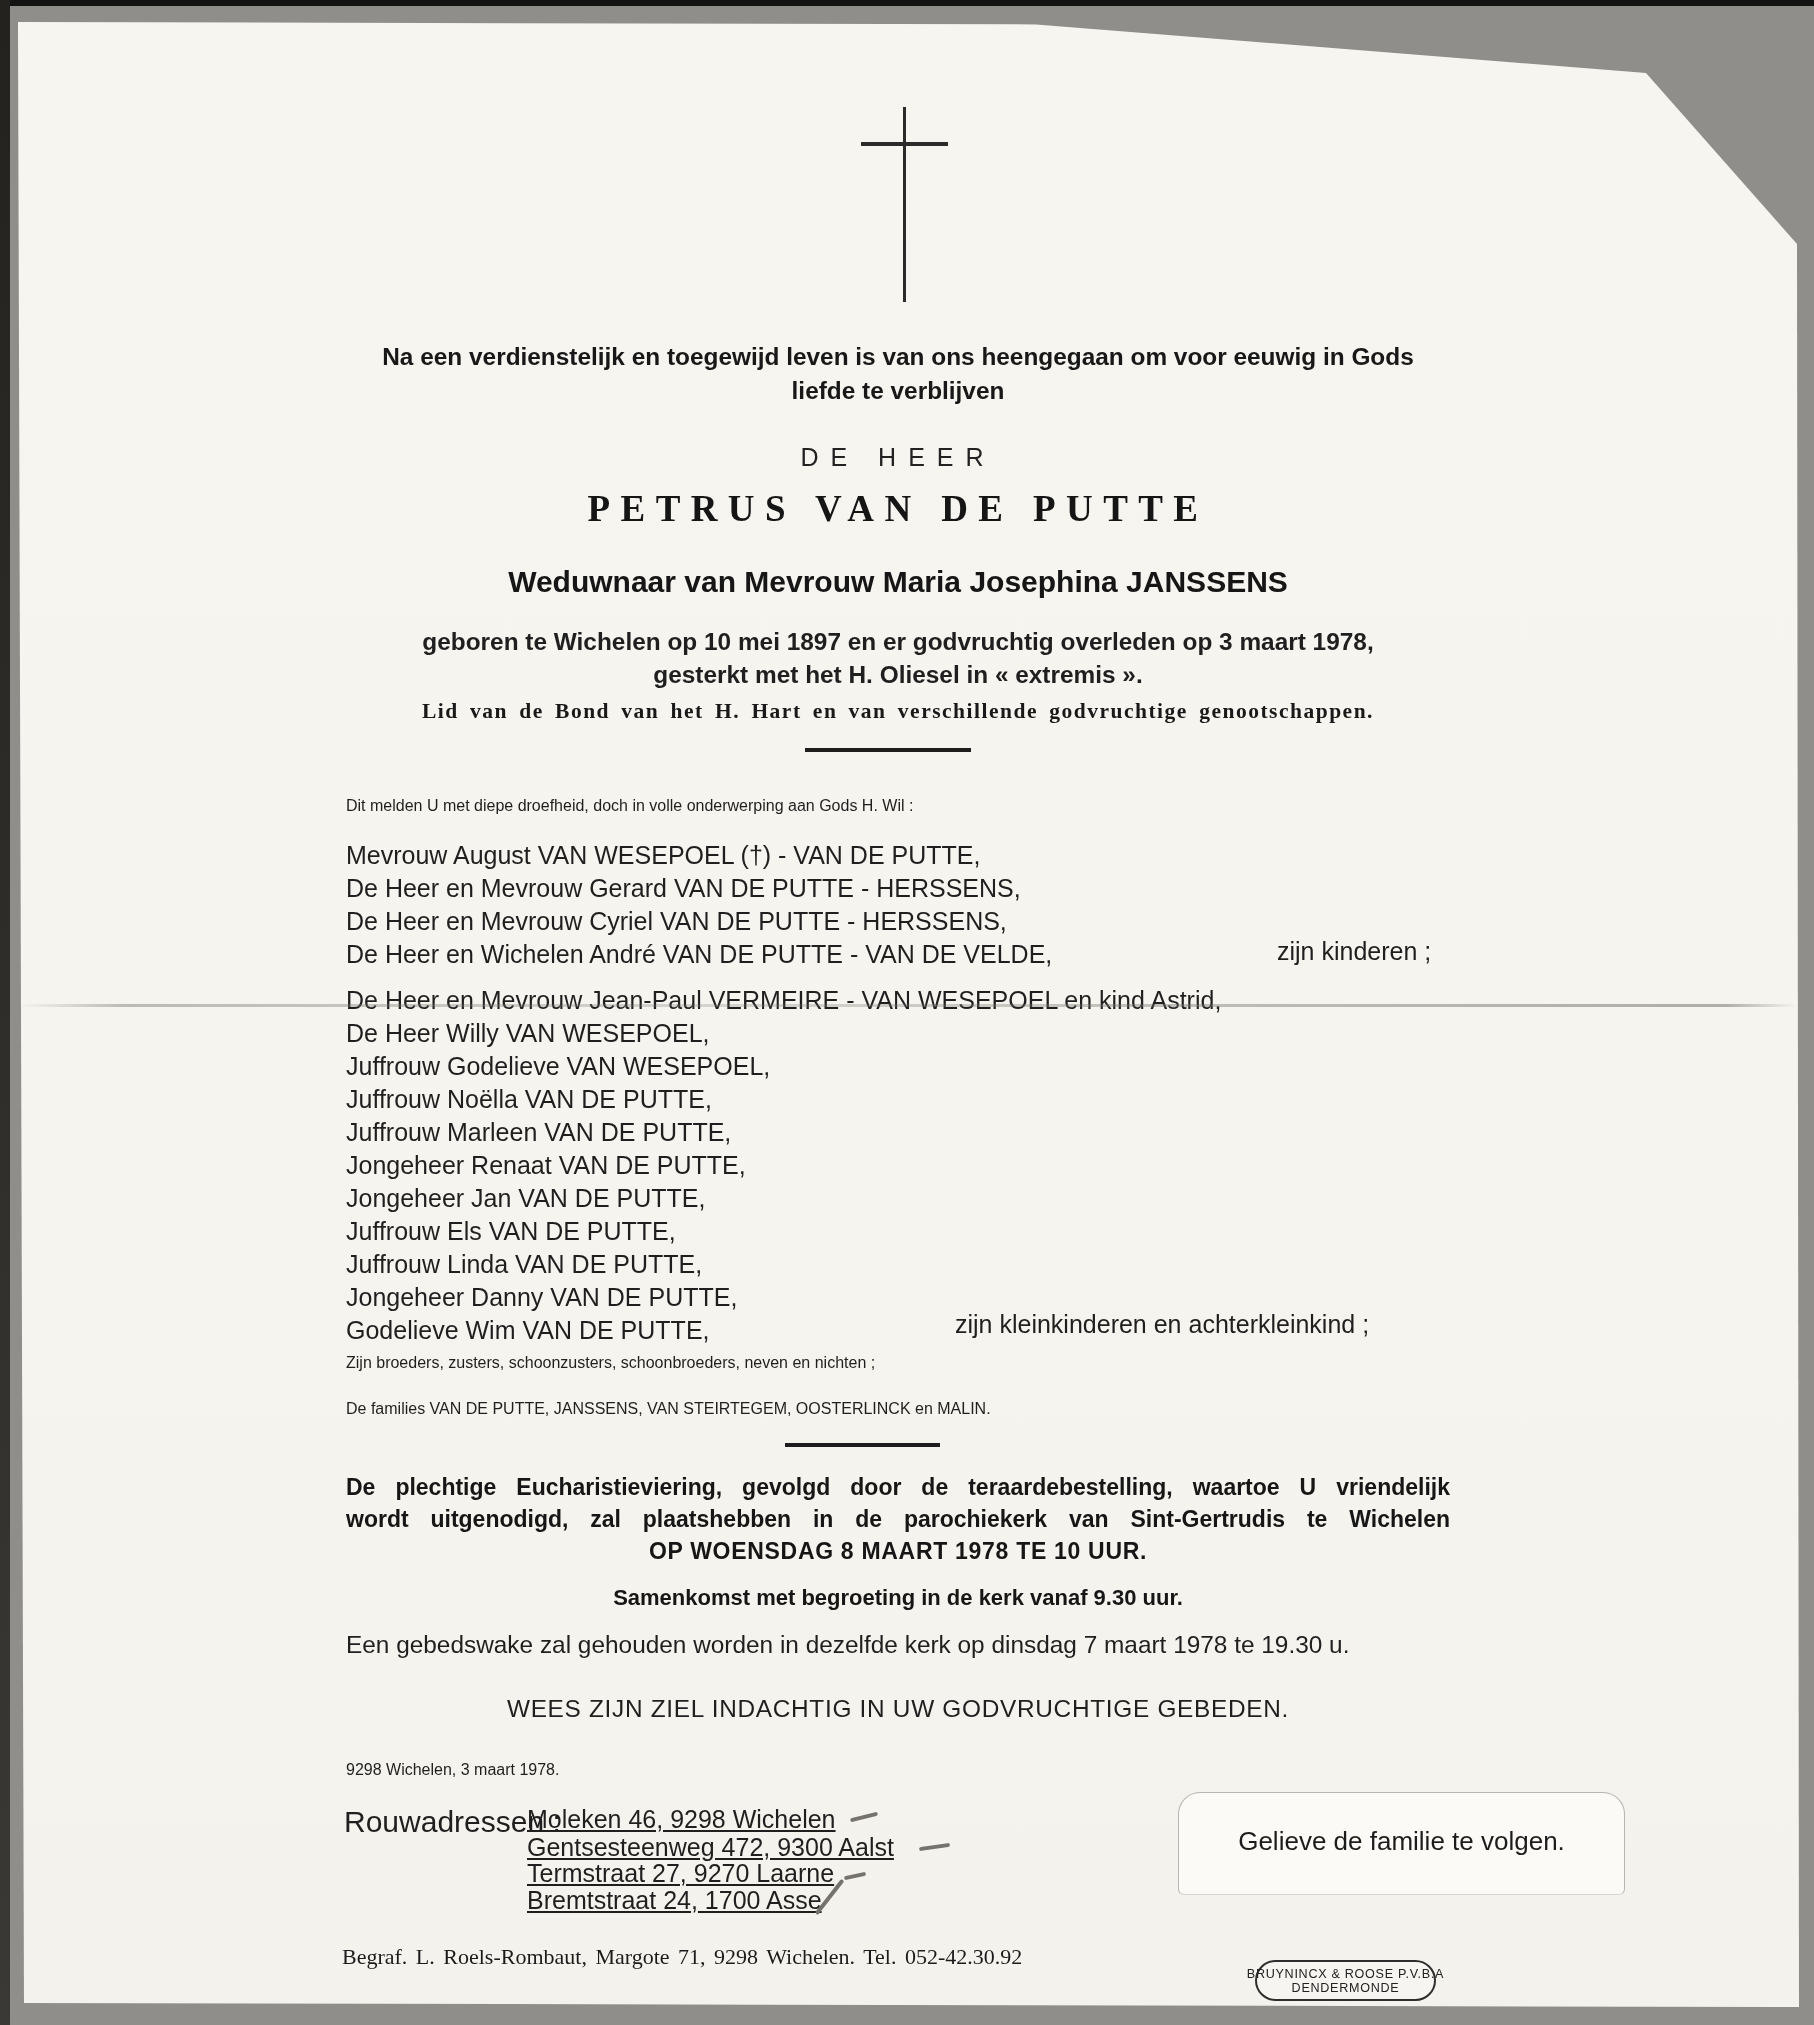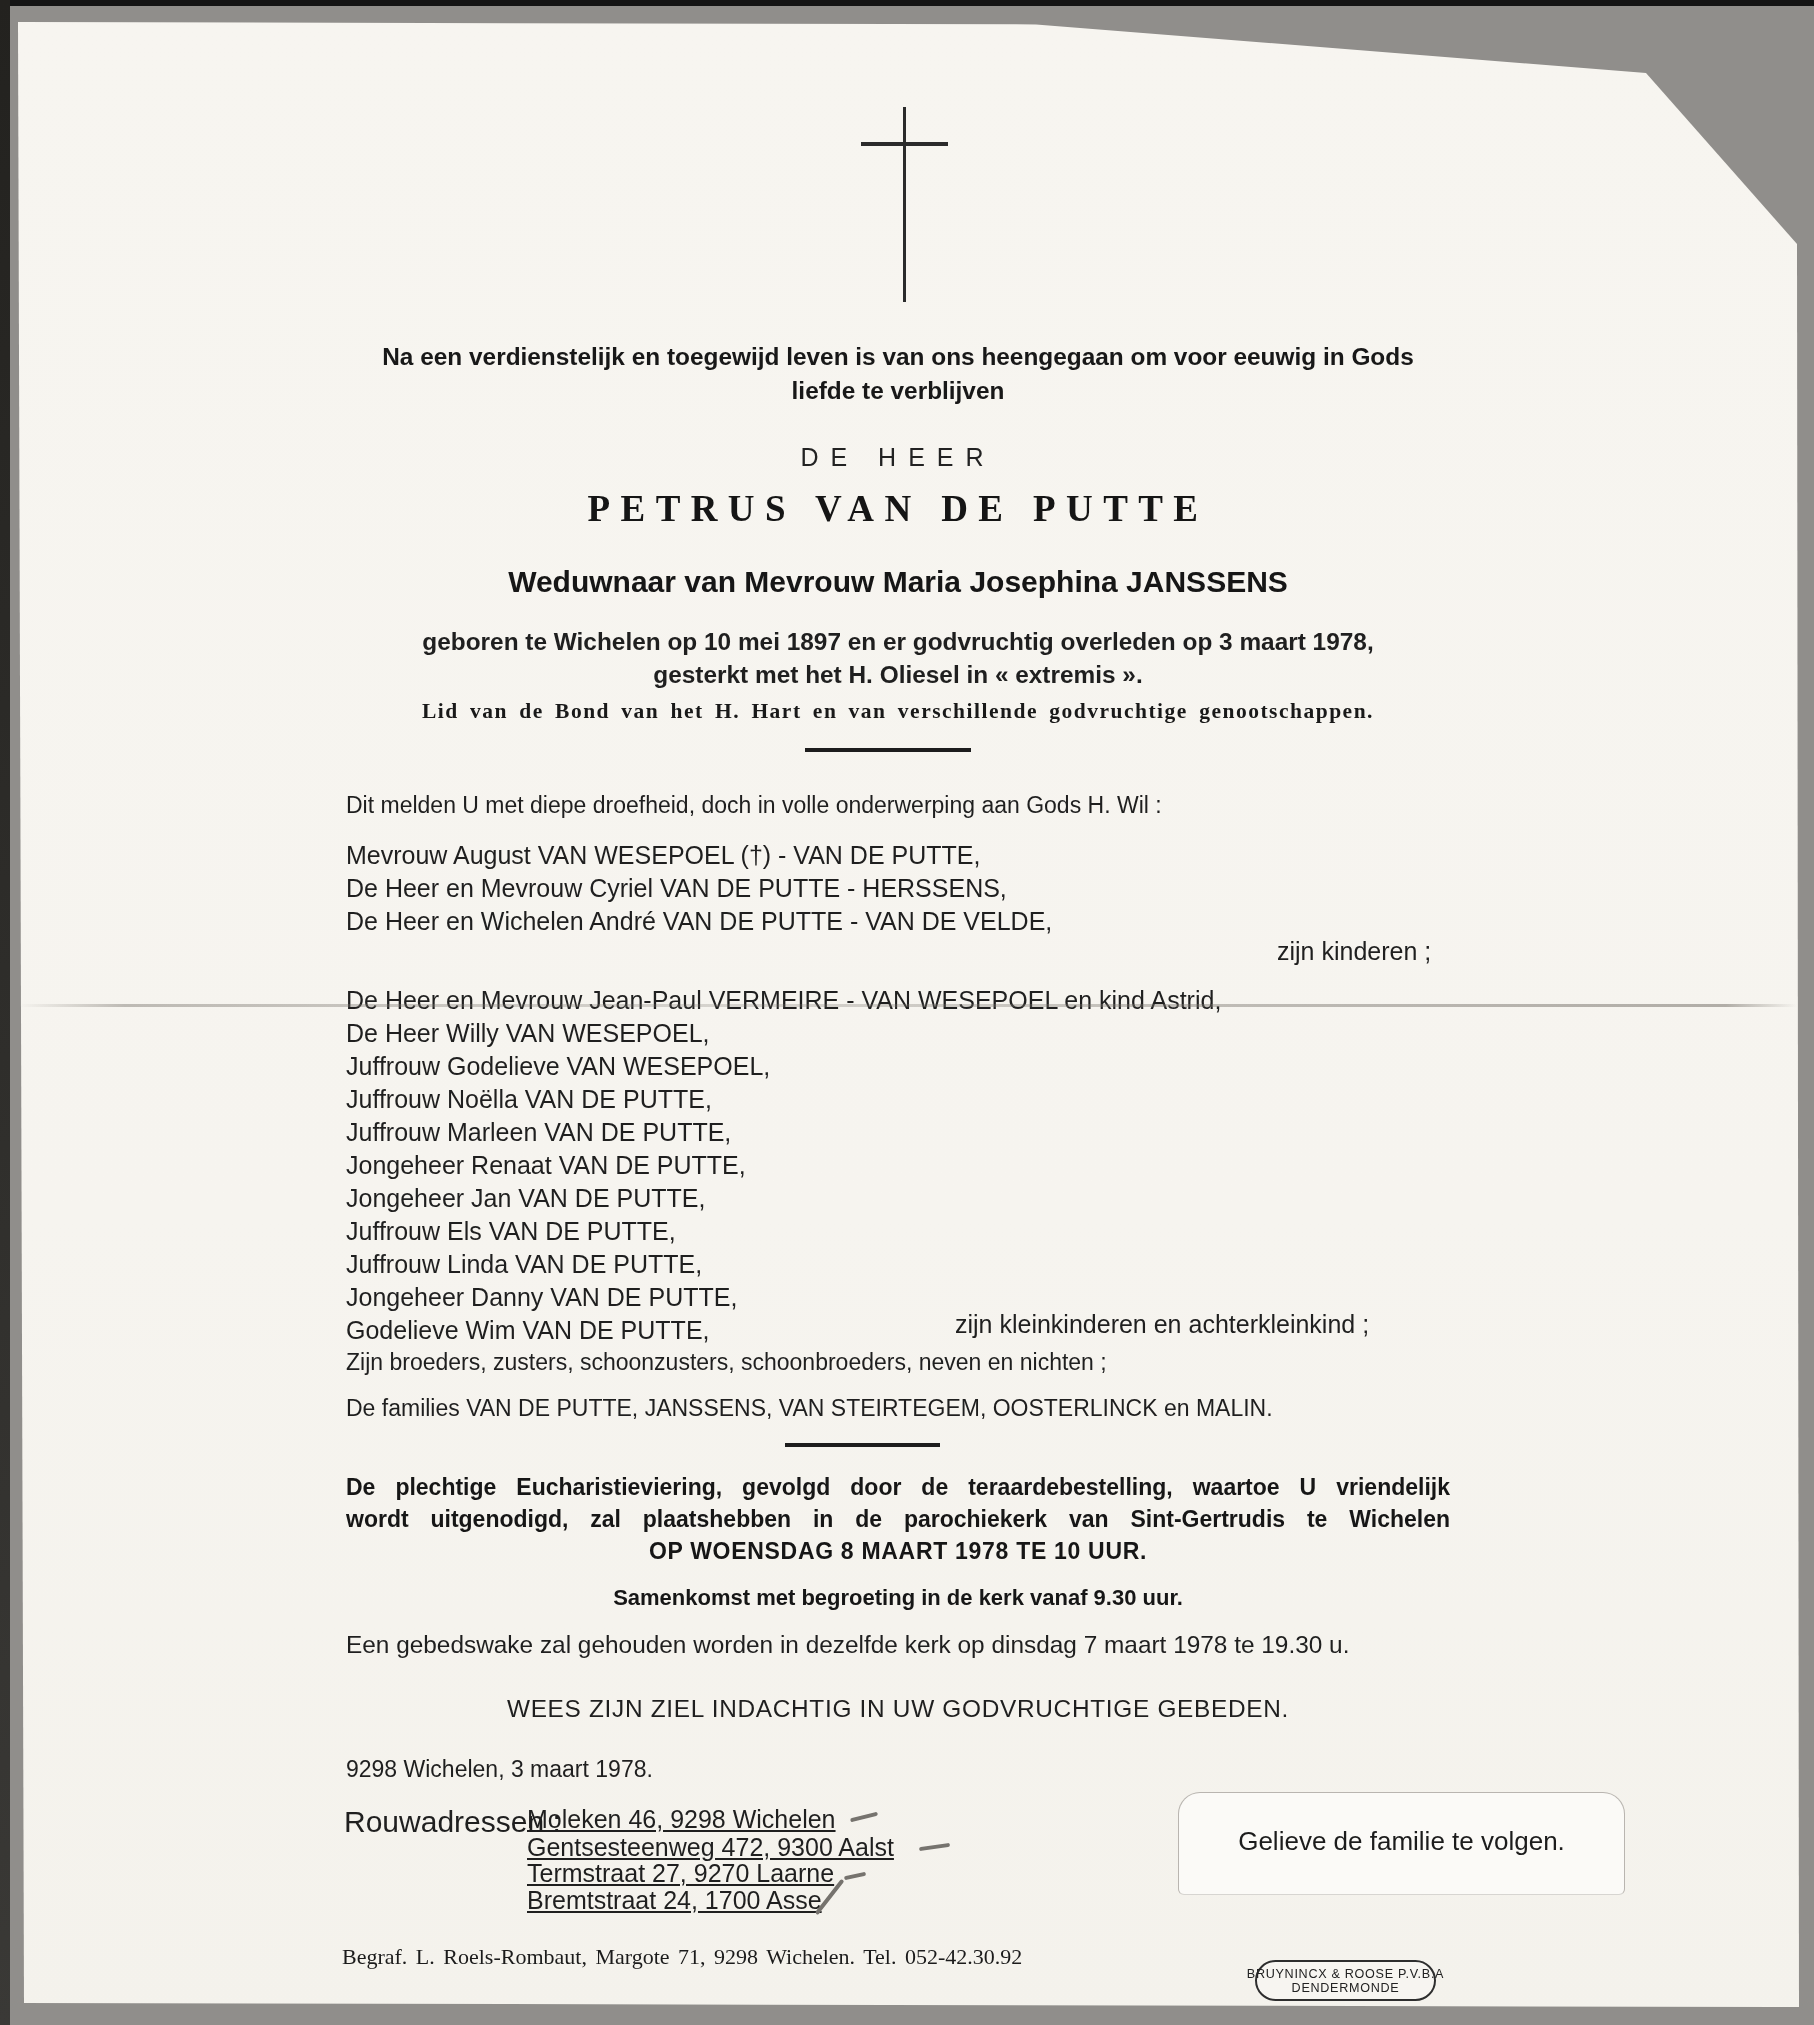--- a/index.html
+++ b/index.html
@@ -25,21 +25,21 @@
   }
   
   .cross-v{position:absolute;left:903px;top:107px;width:3px;height:195px;background:#2b2b2b;}
   .cross-h{position:absolute;left:861px;top:142px;width:87px;height:3.7px;background:#2b2b2b;}
   
   .row{position:absolute;left:346px;width:1104px;white-space:nowrap;}
   .c{text-align:center;}
   .b{font-weight:bold;}
   .serif{font-family:"Liberation Serif", serif;}
   .fs33{font-size:24.4px;line-height:34px;}
-  .fs34{font-size:23px;line-height:33px;}
+  .fs34{font-size:16px;line-height:33px;}
   .intro{top:340px;white-space:normal;color:#181818;}
   .deheer{top:443px;font-size:25px;letter-spacing:12px;color:#222;}
   .name{top:487px;font-size:37px;font-weight:bold;letter-spacing:10.4px;color:#151515;}
   .wed{top:565px;font-size:30px;color:#161616;}
   .geb{top:625px;}
   .gest{top:658px;}
   .lid{top:699px;font-size:21.5px;letter-spacing:1.5px;word-spacing:4.4px;color:#191919;}
   .divider{position:absolute;height:3.7px;background:#1d1d1d;}
   .div1{left:805px;top:748px;width:166px;}
   .div2{left:785px;top:1443px;width:155px;}
@@ -104,20 +104,21 @@
   <div class="row c b fs33 geb">geboren te Wichelen op 10 mei 1897 en er godvruchtig overleden op 3 maart 1978,</div>
   <div class="row c b fs33 gest">gesterkt met het H. Oliesel in « extremis ».</div>
   <div class="row c b serif lid">Lid van de Bond van het H. Hart en van verschillende godvruchtige genootschappen.</div>
 
   <div class="divider div1"></div>
 
   <div class="row fs34 dit">Dit melden U met diepe droefheid, doch in volle onderwerping aan Gods H. Wil :</div>
 
   <div class="list children">
     <div>Mevrouw August VAN WESEPOEL (†) - VAN DE PUTTE,</div>
+    <div>De Heer en Mevrouw Gerard VAN DE PUTTE - HERSSENS,</div>
     <div>De Heer en Mevrouw Cyriel VAN DE PUTTE - HERSSENS,</div>
     <div>De Heer en Wichelen André VAN DE PUTTE - VAN DE VELDE,</div>
   </div>
   <div class="lbl-kind">zijn kinderen ;</div>
 
   <div class="list grandchildren">
     <div>De Heer en Mevrouw Jean-Paul VERMEIRE - VAN WESEPOEL en kind Astrid,</div>
     <div>De Heer Willy VAN WESEPOEL,</div>
     <div>Juffrouw Godelieve VAN WESEPOEL,</div>
     <div>Juffrouw Noëlla VAN DE PUTTE,</div>

